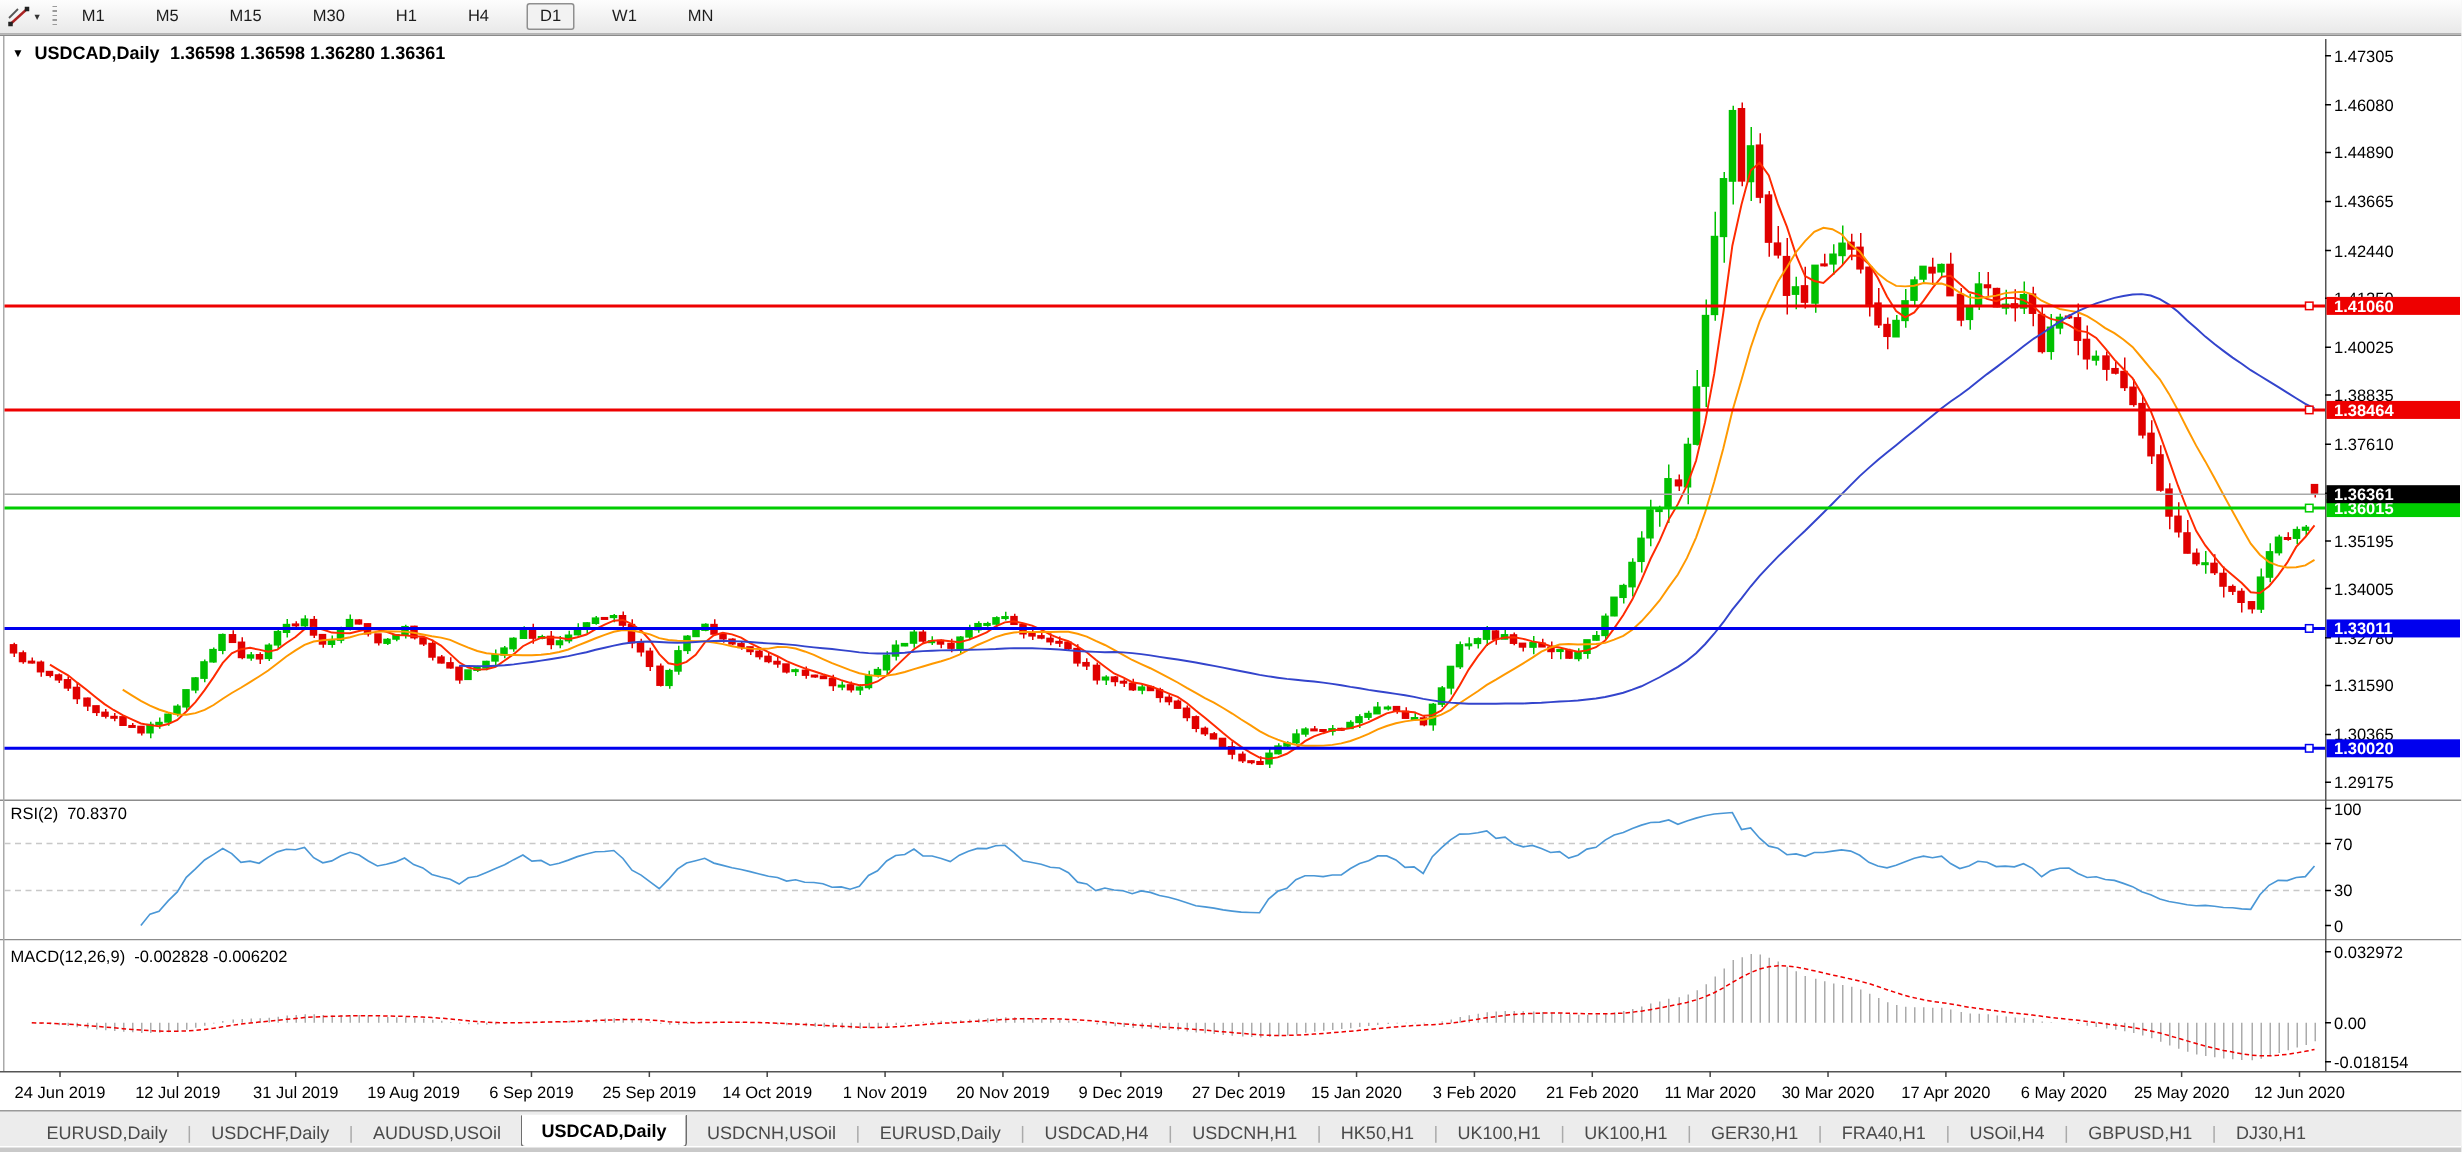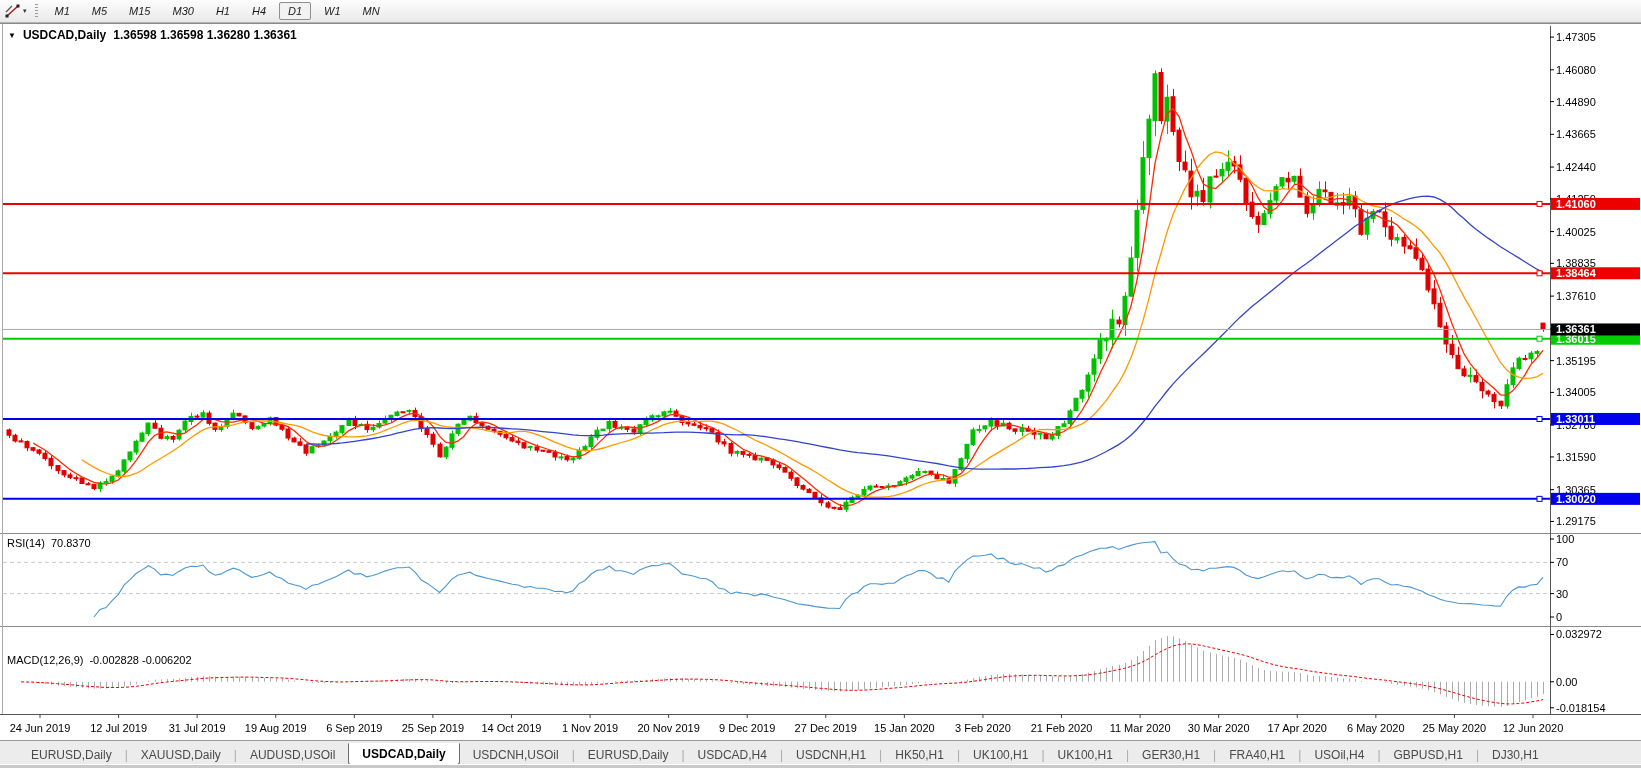--- a/index.html
+++ b/index.html
@@ -5,21 +5,21 @@
   html,body{margin:0;padding:0;}
   body{width:1641px;height:768px;position:relative;overflow:hidden;background:#f0f0f0;
        font-family:"Liberation Sans",sans-serif;-webkit-font-smoothing:none;}
   .toolbar{position:absolute;top:0;left:0;width:100%;height:22px;
            background:linear-gradient(#fdfdfd,#e9e9e9);border-bottom:1px solid #b3b3b3;
            display:flex;align-items:center;}
   .tool-group{display:flex;align-items:center;padding:0 6px 0 4px;height:100%;}
   .caret{font-size:7px;color:#333;margin-left:2px;}
   .grip{width:3px;height:14px;margin:0 8px 0 2px;
         background:repeating-linear-gradient(#9a9a9a 0 1px,transparent 1px 3px);}
-  .tf-wrap{display:flex;gap:4px;font-style:italic;}
+  .tf-wrap{display:flex;gap:16px;}
   .tf-btn{font-size:11px;color:#1c1c1c;padding:2px 8px;border:1px solid transparent;border-radius:2px;}
   .tf-btn.active{background:#f2f2f2;border:1px solid #8f8f8f;}
   .chart-region{position:absolute;top:23px;left:0;width:1641px;height:717px;background:#ffffff;
                 border-top:1px solid #8a8a8a;}
   .hdr{position:absolute;left:8px;top:4px;font-size:12px;font-weight:bold;color:#000;
        display:flex;gap:7px;align-items:center;}
   .hdr-caret{font-size:8px;font-weight:normal;}
   .ind-label{position:absolute;left:7px;font-size:11px;color:#000;display:flex;gap:6px;}
   .tabbar{position:absolute;top:740px;left:0;width:100%;height:28px;background:#ececec;
           border-top:1px solid #9a9a9a;display:flex;align-items:center;padding-left:18px;box-sizing:border-box;}
@@ -961,33 +961,33 @@
         <line x1="1533" y1="690" x2="1533" y2="694" stroke="#444444"></line>
         <text x="1533" y="708" font-size="11" fill="#000000" text-anchor="middle">12 Jun 2020</text>
       </g>
     </svg>
   <div class="hdr">
     <span class="hdr-caret">▼</span>
     <span>USDCAD,Daily</span>
     <span>1.36598 1.36598 1.36280 1.36361</span>
   </div>
   <div class="ind-label" style="top:513px">
-    <span>RSI(14)</span>
+    <span>RSI(2)</span>
     <span>70.8370</span>
   </div>
-  <div class="ind-label" style="top:630px">
+  <div class="ind-label" style="top:608px">
     <span>MACD(12,26,9)</span>
     <span>-0.002828 -0.006202</span>
   </div>
 </div>
 
 <div class="tabbar">
     <div class="tab">EURUSD,Daily</div>
     <span class="tabsep">|</span>
-    <div class="tab">XAUUSD,Daily</div>
+    <div class="tab">USDCHF,Daily</div>
     <span class="tabsep">|</span>
     <div class="tab">AUDUSD,USOil</div>
     <div class="tab active">USDCAD,Daily</div>
     <div class="tab">USDCNH,USOil</div>
     <span class="tabsep">|</span>
     <div class="tab">EURUSD,Daily</div>
     <span class="tabsep">|</span>
     <div class="tab">USDCAD,H4</div>
     <span class="tabsep">|</span>
     <div class="tab">USDCNH,H1</div>

